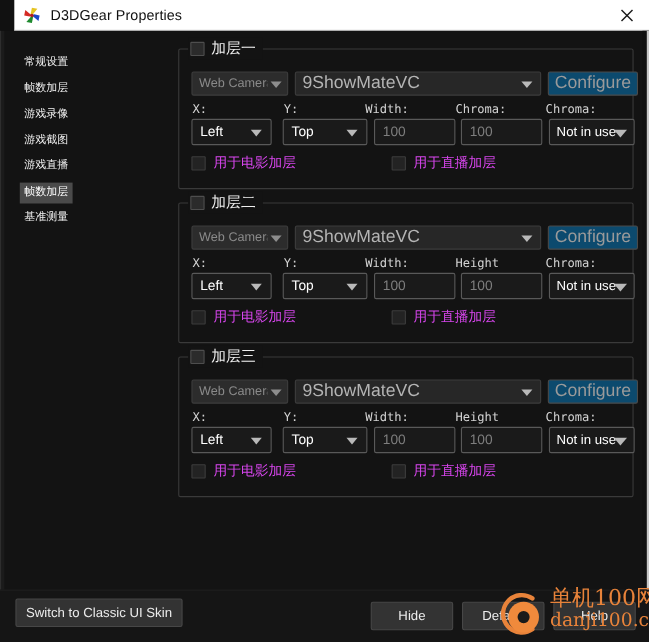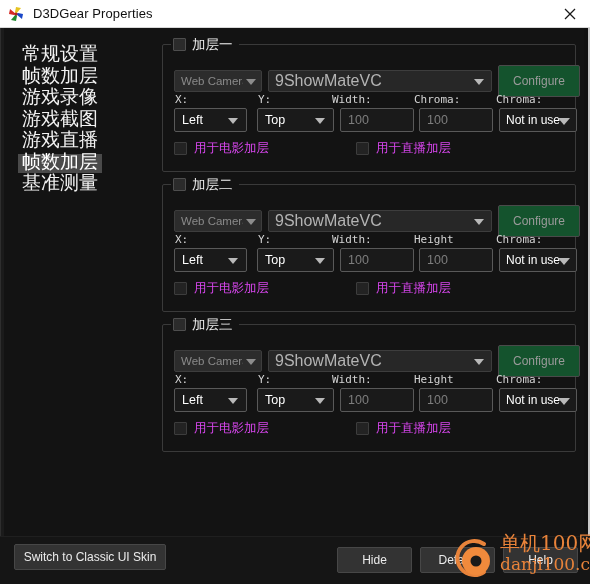--- a/index.html
+++ b/index.html
@@ -7,44 +7,44 @@
     width:590px;height:584px;overflow:hidden;
     background:#111111;
     font-family:"Liberation Sans","DejaVu Sans",sans-serif;
     -webkit-font-smoothing:none;
   }
   .window{position:relative;width:590px;height:584px;background:#111111;box-sizing:border-box;}
 
   
   .titlebar{
     height:28px;background:#ffffff;display:flex;align-items:center;
-    border-bottom:1px solid #d8d8d8;box-sizing:border-box;position:relative;
+    border-bottom:1px solid #d8d8d8;box-sizing:border-box;position:relative;margin-left:13px;
   }
   .app-icon{width:18px;height:18px;margin-left:7px;margin-right:8px;position:relative;flex:0 0 auto;}
   .app-icon svg{display:block;}
   .title-text{font-size:13px;color:#101010;letter-spacing:.1px;font-family:"Liberation Sans",sans-serif;}
   .close-btn{
     position:absolute;right:0;top:0;width:40px;height:27px;
     display:flex;align-items:center;justify-content:center;cursor:pointer;
   }
   .close-btn svg{display:block;}
 
   
   .content{position:absolute;left:0;top:28px;right:0;bottom:0;background:#131313;}
   .edge-left{position:absolute;left:0;top:0;width:4px;height:100%;background:#1b1b1b;}
   .edge-left i{position:absolute;left:0;top:0;width:1px;height:100%;background:#2e2e2e;}
   .edge-right{position:absolute;right:0;top:0;width:6px;height:100%;background:#111;}
   .edge-right i{position:absolute;right:0;top:0;width:2px;height:100%;background:#c9c9c9;}
 
   
   .sidebar{position:absolute;left:8px;top:18px;width:140px;}
   .nav-item{
-    font-size:19px;color:#f2f2f2;padding:1px 4px 2px 4px;margin:0 0 2.5px 10px;
+    font-size:10px;color:#f2f2f2;padding:1px 4px 2px 4px;margin:0 0 2.5px 10px;
     display:inline-block;line-height:16px;cursor:pointer;
-    font-family:Liberation Mono, monospace;white-space:nowrap;
+    font-family:Liberation Sans, sans-serif;white-space:nowrap;
   }
   .nav-item.sel{background:#4a4a4a;color:#ffffff;}
 
   
   .group{
     position:absolute;left:162px;width:414px;
     border:1px solid #3a3a3a;border-radius:2px;box-sizing:border-box;
     background:#131313;
   }
   .group-title{
@@ -76,23 +76,23 @@
   .ddl-disabled .arrow{position:absolute;right:5px;top:8px;}
 
   .ddl-wide{
     width:224px;height:22px;background:#272727;border:1px solid #3d3d3d;border-radius:2px;
     box-sizing:border-box;display:flex;align-items:center;padding:0 6px;position:relative;
     font-size:16px;color:#b4b4b4;
   }
   .ddl-wide .arrow{position:absolute;right:7px;top:8px;}
 
   .btn-cfg{
-    width:82px;height:32px;background:#14532d;border:1px solid #4a4a4a;border-radius:2px;
+    width:82px;height:22px;background:#0c4a6e;border:1px solid #4a4a4a;border-radius:2px;
     box-sizing:border-box;display:flex;align-items:center;justify-content:center;
-    font-size:12px;color:#9a9a9a;
+    font-size:16px;color:#9a9a9a;
   }
 
   .labels{position:absolute;left:11px;top:48px;width:392px;height:14px;}
   .labels span{
     position:absolute;top:0;font-size:11px;color:#d4d4d4;
     font-family:"DejaVu Sans Mono","Liberation Mono",monospace;letter-spacing:0;
   }
   .lb-x{left:1px;} .lb-y{left:84px;} .lb-w{left:158px;} .lb-h{left:240px;} .lb-c{left:322px;}
 
   .row2{position:absolute;left:11px;top:63px;height:24px;}

